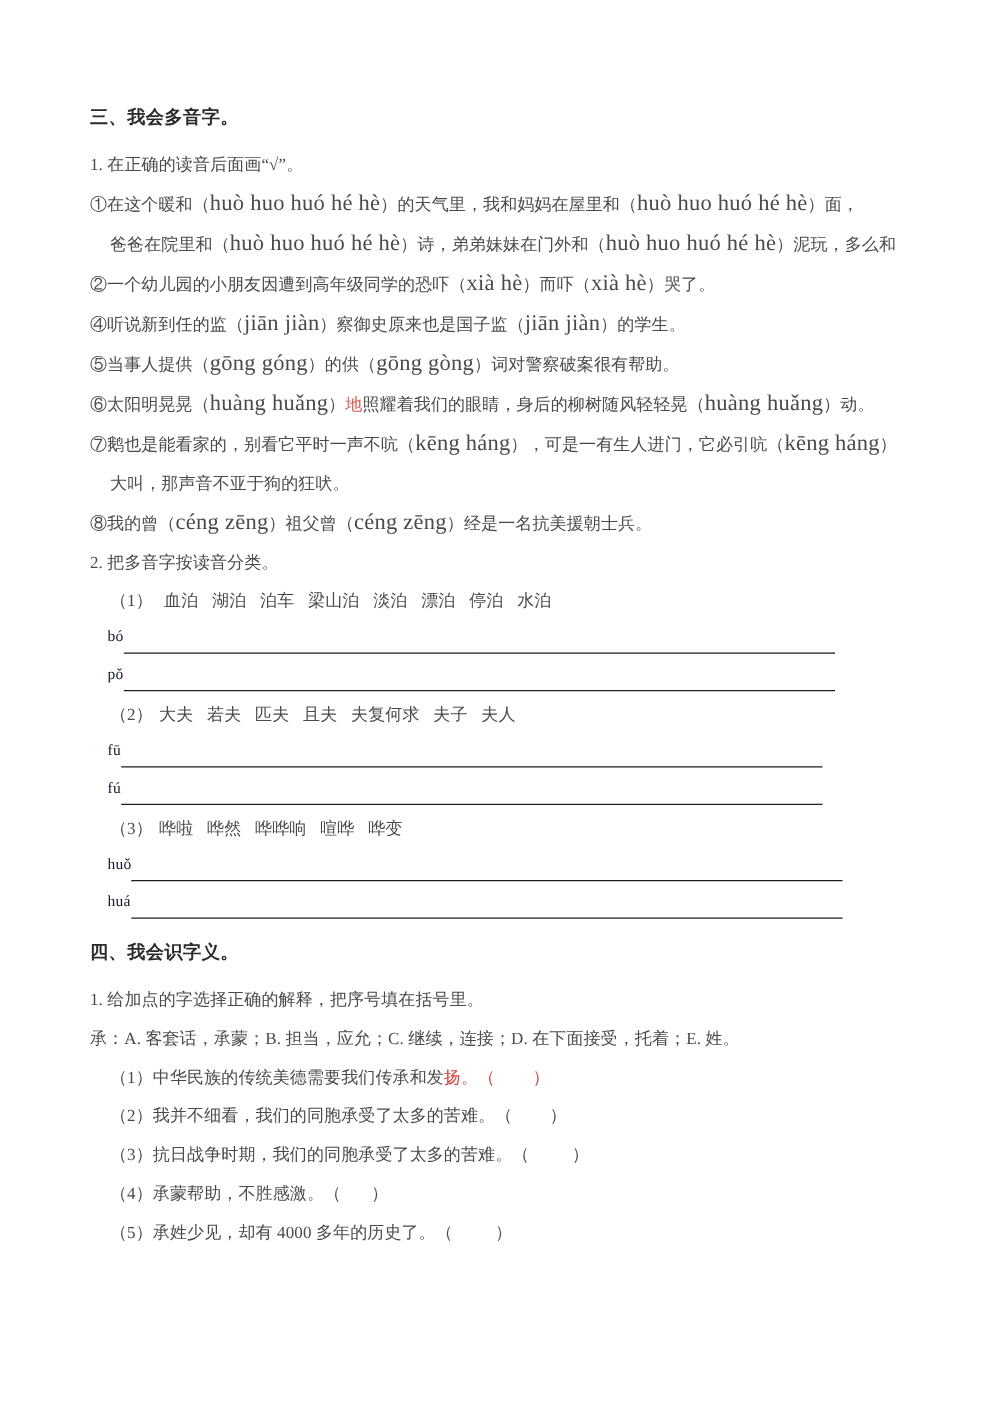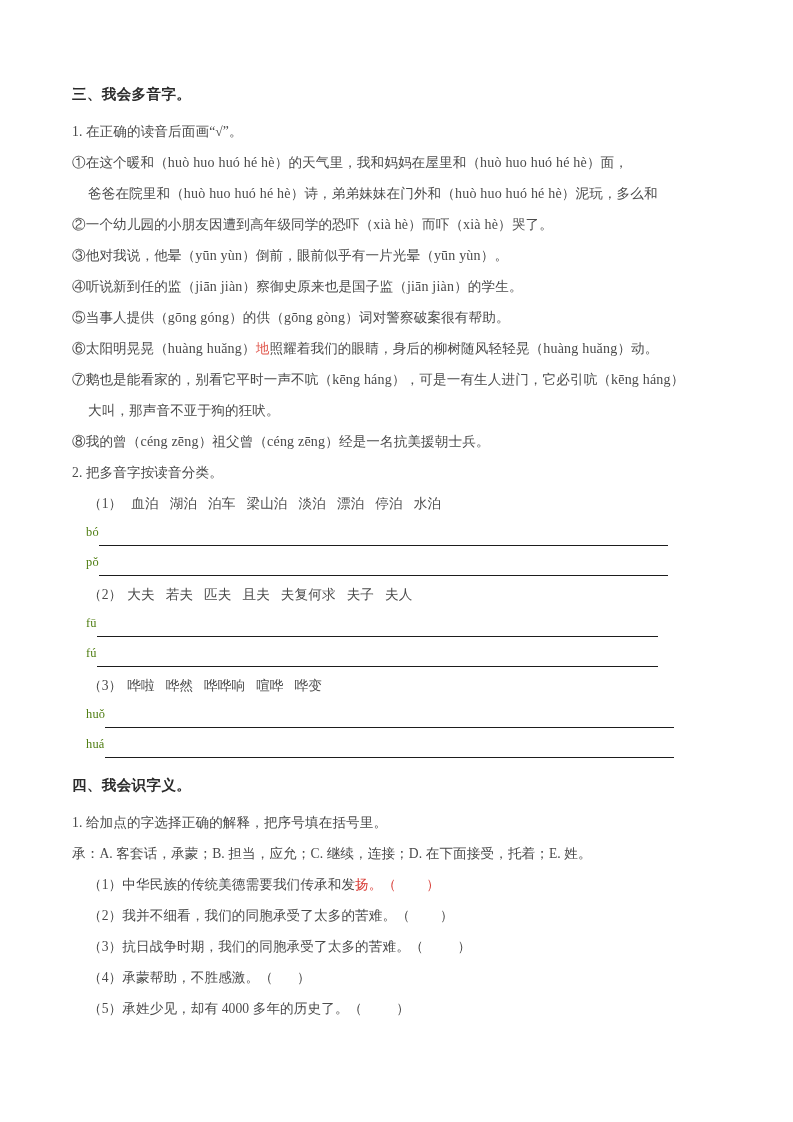--- a/index.html
+++ b/index.html
@@ -38,40 +38,40 @@
     line-height: 31px;
     color: #4a4a4a;
     white-space: nowrap;
     letter-spacing: 0.1px;
   }
   .q-line.indent { padding-left: 16px; }
   .q-line.cont   { padding-left: 16px; }
 
   .py {
     font-family: "Liberation Serif", "DejaVu Serif", serif;
-    font-size: 14px;
+    font-size: 18px;
     letter-spacing: 0.2px;
   }
   .sp { display: inline-block; width: 9px; }
   .sp-sm { display: inline-block; width: 5px; }
 
   .red { color: #d8403a; }
   .redhl { color: #e0564c; }
 
   
   .blank-row {
     display: flex;
     align-items: flex-end;
     line-height: 30px;
     height: 30px;
     padding-left: 14px;
   }
   .blank-label {
     font-size: 12.4px;
-    color: #4d7c0f;
+    color: #0f172a;
     flex: 0 0 auto;
     padding-bottom: 2px;
     letter-spacing: 0.2px;
   }
   .blank-rule {
     border-bottom: 1.4px solid #1d1d1d;
     height: 1px;
     margin-bottom: 3px;
     flex: 0 0 auto;
   }
@@ -98,23 +98,20 @@
 
   <div class="q-line cont">
     <span>爸爸在院里和（</span><span class="py">huò  huo  huó  hé hè</span><span>）诗，弟弟妹妹在门外和（</span><span class="py">huò  huo  huó  hé hè</span><span>）泥玩，多么和</span>
   </div>
 
 
   <div class="q-line">
     <span>②一个幼儿园的小朋友因遭到高年级同学的恐吓（</span><span class="py">xià  hè</span><span>）而吓（</span><span class="py">xià  hè</span><span>）哭了。</span>
   </div>
 
-  <div class="q-line">
-    <span>③他对我说，他晕（</span><span class="py">yūn  yùn</span><span>）倒前，眼前似乎有一片光晕（</span><span class="py">yūn  yùn</span><span>）。</span>
-  </div>
 
   <div class="q-line">
     <span>④听说新到任的监（</span><span class="py">jiān  jiàn</span><span>）察御史原来也是国子监（</span><span class="py">jiān  jiàn</span><span>）的学生。</span>
   </div>
 
   <div class="q-line">
     <span>⑤当事人提供（</span><span class="py">gōng  góng</span><span>）的供（</span><span class="py">gōng  gòng</span><span>）词对警察破案很有帮助。</span>
   </div>
 
   <div class="q-line">

